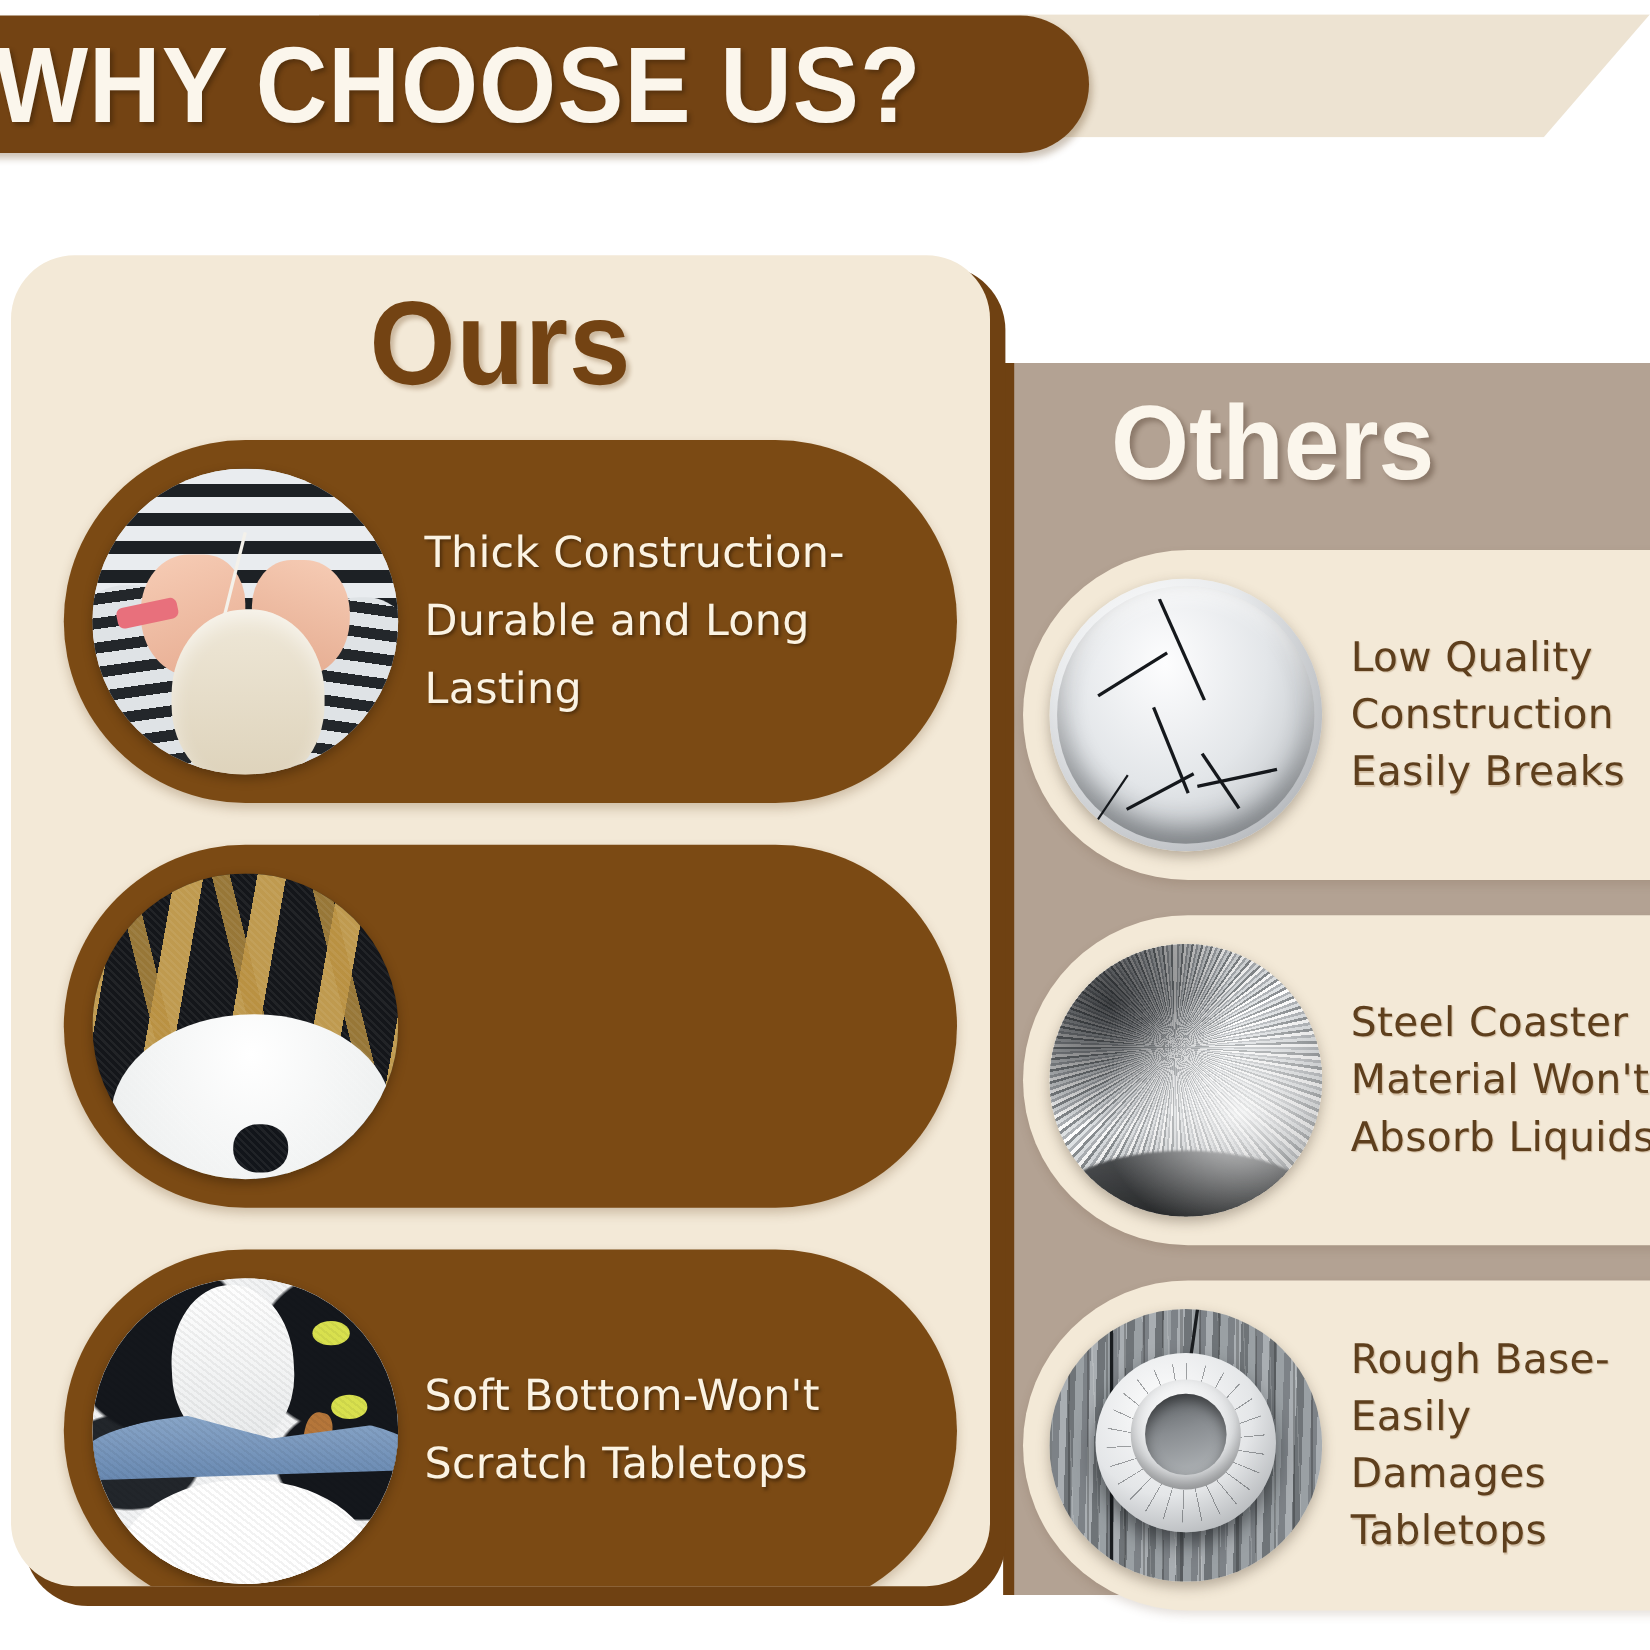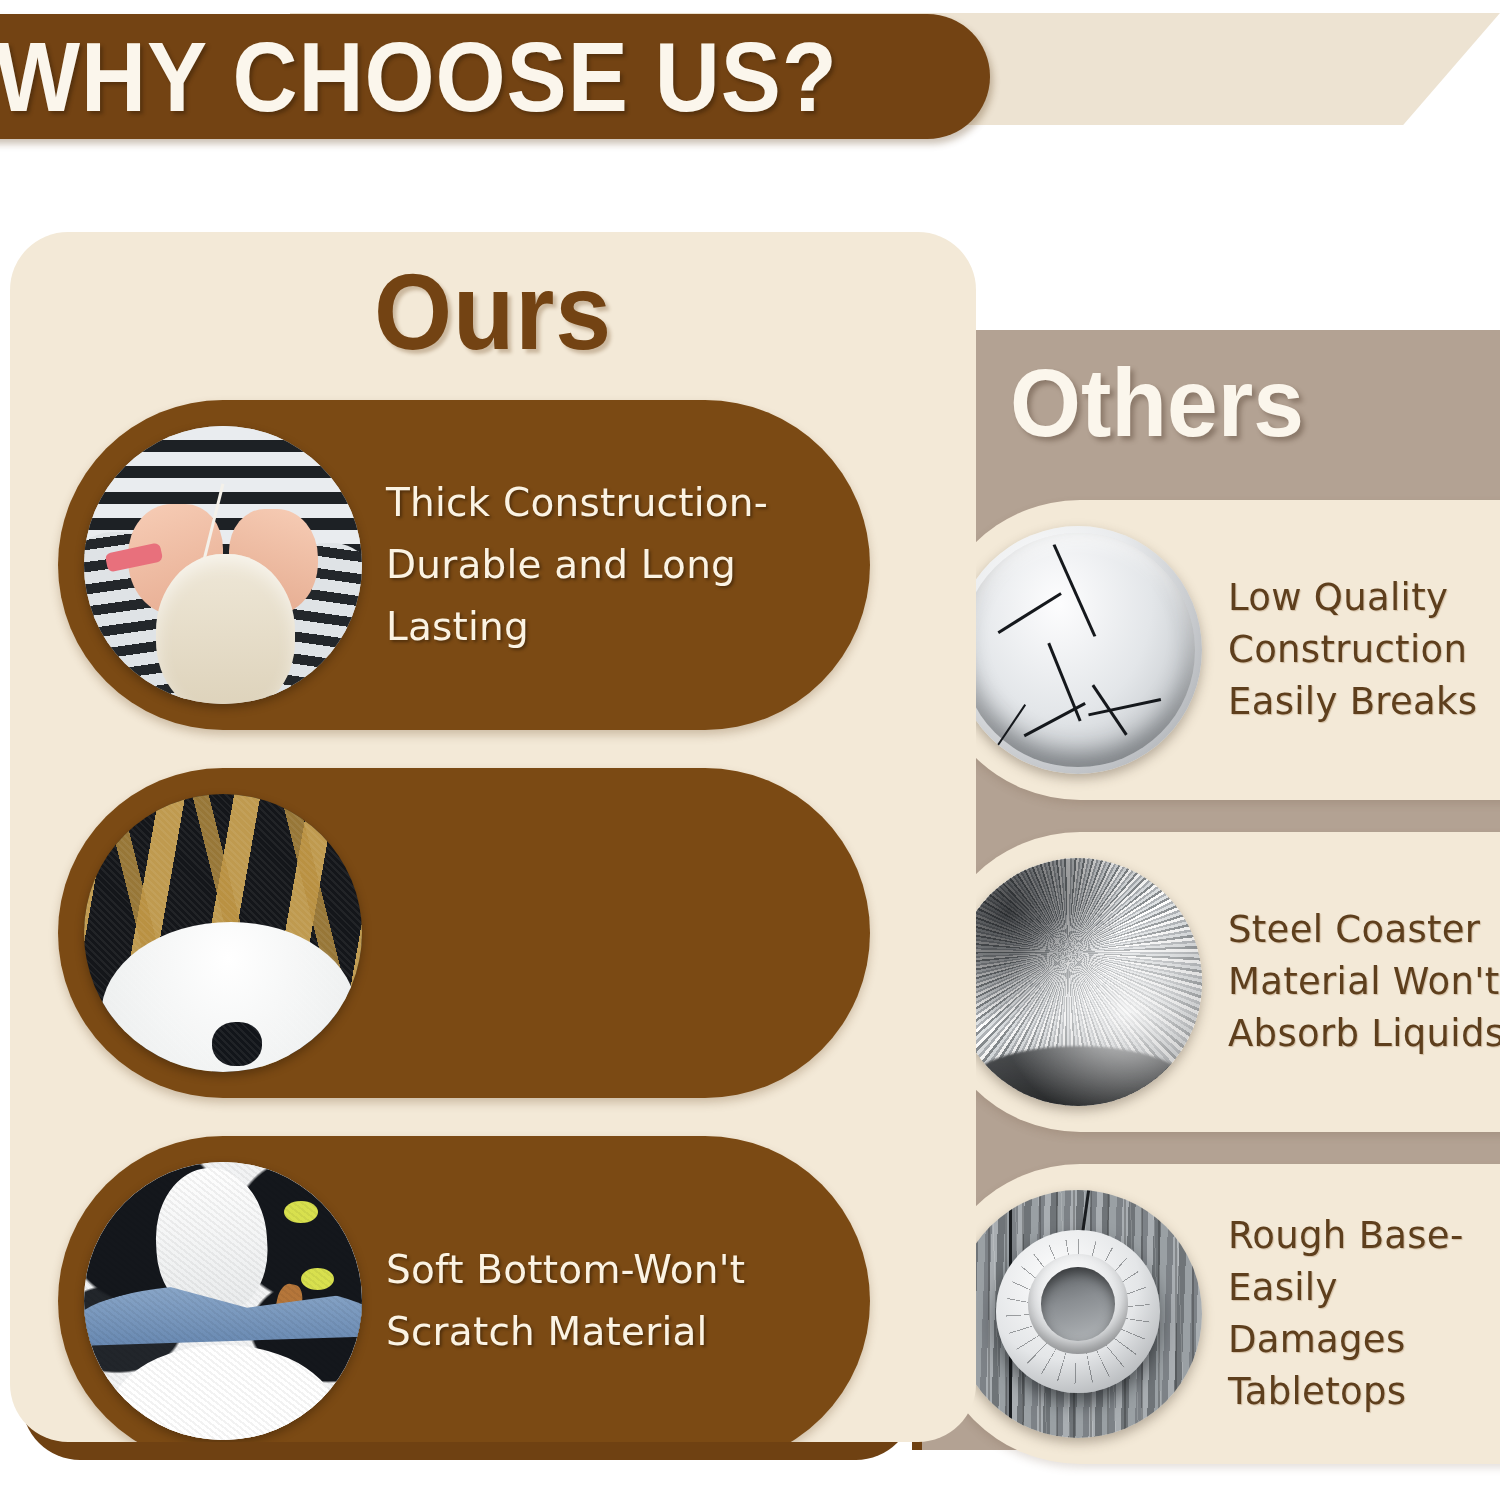--- a/index.html
+++ b/index.html
@@ -124,21 +124,21 @@
     position: absolute;
     left: 22px; top: 242px;
     width: 892px; height: 1218px;
     background: #6f4112;
     border-radius: 58px;
     z-index: 6;
   }
   .ours-panel {
     position: absolute;
     left: 10px; top: 232px;
-    width: 966px; height: 1210px;
+    width: 890px; height: 1210px;
     background: #f3e9d7;
     border-radius: 58px;
     z-index: 7;
     overflow: hidden;
   }
   .ours-title {
     position: absolute;
     left: 0; right: 0; top: 18px;
     text-align: center;
     font-family: "Liberation Sans Narrow", "Liberation Sans", sans-serif;
@@ -496,17 +496,17 @@
           <div class="dark"></div>
           <div class="muzzle"></div>
           <div class="eye-l"></div>
           <div class="eye-r"></div>
           <div class="nose"></div>
           <div class="blue"></div>
           <div class="bottom"></div>
           <div class="tex"></div>
         </div>
       </div>
-      <div class="our-text">Soft Bottom-Won't Scratch Material</div>
+      <div class="our-text">Soft Bottom-Won't Scratch Tabletops</div>
     </div>
 
   </div>
 </div>
 
 </body></html>

